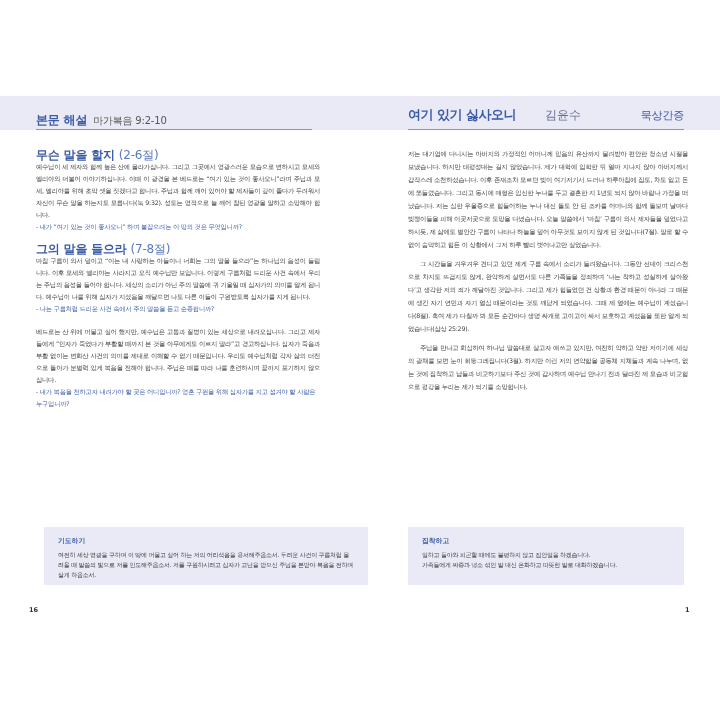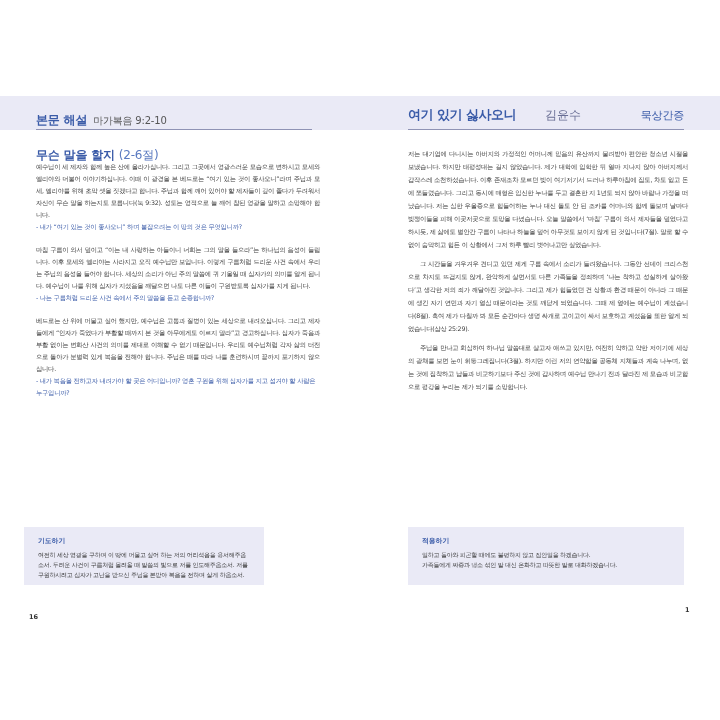--- a/index.html
+++ b/index.html
@@ -47,27 +47,27 @@
     
     .right-body { position: absolute; top: 147px; left: 408px; width: 280px; }
     .rpara { font-size: 6.3px; line-height: 13px; color: #3a3a3a; letter-spacing: -0.25px; text-align: justify; text-indent: 0; margin-bottom: 6px; }
     .rpara.indent { text-indent: 12px; }
 
     
     .box {
       position: absolute; top: 527px; height: 58px;
       background: #eaeaf6; padding: 9px 14px;
     }
-    .box.left-box { left: 24px; width: 240px; }
+    .box.left-box { left: 44px; width: 324px; }
     .box.right-box { left: 408px; width: 276px; }
     .box-title { color: #3a5ba8; font-size: 6.8px; font-weight: bold; line-height: 10px; margin-bottom: 4px; }
     .box-text { font-size: 6px; line-height: 10px; color: #3a3a3a; letter-spacing: -0.25px; }
 
     .page-num { position: absolute; top: 606px; font-size: 6.5px; font-weight: bold; color: #333; }
-    .page-num.left { left: 29px; margin-top: 7px; }
+    .page-num.left { left: 29px; }
     .page-num.right { left: 685px; }
   </style>
 </head>
 <body>
 
 <div class="spread">
   <div class="header-band"></div>
 
   <div class="page left">
     <div class="left-header">
@@ -79,20 +79,24 @@
       <div class="sec">
         <div class="sec-title">
           <span>무슨 말을 할지</span>
           <span class="verses">(2-6절)</span>
         </div>
         <div class="para">예수님이 세 제자와 함께 높은 산에 올라가십니다. 그리고 그곳에서 영광스러운 모습으로 변하시고 모세와 엘리야와 더불어 이야기하십니다. 이때 이 광경을 본 베드로는 “여기 있는 것이 좋사오니”라며 주님과 모세, 엘리야를 위해 초막 셋을 짓겠다고 합니다. 주님과 함께 깨어 있어야 할 제자들이 깊이 졸다가 두려워서 자신이 무슨 말을 하는지도 모릅니다(눅 9:32). 성도는 영적으로 늘 깨어 참된 영광을 말하고 소망해야 합니다.</div>
         <div class="question">- 내가 “여기 있는 것이 좋사오니” 하며 붙잡으려는 이 땅의 것은 무엇입니까?</div>
       </div>
 
       <div class="sec">
+        <div class="sec-title">
+          <span>그의 말을 들으라</span>
+          <span class="verses">(7-8절)</span>
+        </div>
         <div class="para">마침 구름이 와서 덮이고 “이는 내 사랑하는 아들이니 너희는 그의 말을 들으라”는 하나님의 음성이 들립니다. 이후 모세와 엘리야는 사라지고 오직 예수님만 보입니다. 이렇게 구름처럼 드리운 사건 속에서 우리는 주님의 음성을 들어야 합니다. 세상의 소리가 아닌 주의 말씀에 귀 기울일 때 십자가의 의미를 알게 됩니다. 예수님이 나를 위해 십자가 지셨음을 깨달으면 나도 다른 이들이 구원받도록 십자가를 지게 됩니다.</div>
         <div class="question">- 나는 구름처럼 드리운 사건 속에서 주의 말씀을 듣고 순종합니까?</div>
       </div>
 
       <div class="sec">
         <div class="para">베드로는 산 위에 머물고 싶어 했지만, 예수님은 고통과 질병이 있는 세상으로 내려오십니다. 그리고 제자들에게 “인자가 죽었다가 부활할 때까지 본 것을 아무에게도 이르지 말라”고 경고하십니다. 십자가 죽음과 부활 없이는 변화산 사건의 의미를 제대로 이해할 수 없기 때문입니다. 우리도 예수님처럼 각자 삶의 터전으로 돌아가 분별력 있게 복음을 전해야 합니다. 주님은 때를 따라 나를 훈련하시며 끝까지 포기하지 않으십니다.</div>
         <div class="question">- 내가 복음을 전하고자 내려가야 할 곳은 어디입니까? 영혼 구원을 위해 십자가를 지고 섬겨야 할 사람은 누구입니까?</div>
       </div>
     </div>
 
@@ -114,19 +118,19 @@
     <span class="category">묵상간증</span>
   </div>
 
   <div class="right-body">
     <div class="rpara">저는 대기업에 다니시는 아버지와 가정적인 어머니께 믿음의 유산까지 물려받아 편안한 청소년 시절을 보냈습니다. 하지만 태평성대는 길지 않았습니다. 제가 대학에 입학한 뒤 얼마 지나지 않아 아버지께서 갑작스레 소천하셨습니다. 이후 존재조차 모르던 빚이 여기저기서 드러나 하루아침에 집도, 차도 잃고 돈에 쪼들렸습니다. 그리고 동시에 매형은 임신한 누나를 두고 결혼한 지 1년도 되지 않아 바람나 가정을 떠났습니다. 저는 심한 우울증으로 힘들어하는 누나 대신 돌도 안 된 조카를 어머니와 함께 돌보며 날마다 빚쟁이들을 피해 이곳저곳으로 도망을 다녔습니다. 오늘 말씀에서 ‘마침’ 구름이 와서 제자들을 덮었다고 하시듯, 제 삶에도 별안간 구름이 나타나 하늘을 덮어 아무것도 보이지 않게 된 것입니다(7절). 말로 할 수 없이 숨막히고 힘든 이 상황에서 그저 하루 빨리 벗어나고만 싶었습니다.</div>
     <div class="rpara indent">그 시간들을 겨우겨우 견디고 있던 제게 구름 속에서 소리가 들려왔습니다. 그동안 선데이 크리스천으로 차지도 뜨겁지도 않게, 완악하게 살면서도 다른 가족들을 정죄하며 ‘나는 착하고 성실하게 살아왔다’고 생각한 저의 죄가 깨달아진 것입니다. 그리고 제가 힘들었던 건 상황과 환경 때문이 아니라 그 때문에 생긴 자기 연민과 자기 열심 때문이라는 것도 깨닫게 되었습니다. 그때 제 옆에는 예수님이 계셨습니다(8절). 혹여 제가 다칠까 봐 모든 순간마다 생명 싸개로 고이고이 싸서 보호하고 계셨음을 또한 알게 되었습니다(삼상 25:29).</div>
     <div class="rpara indent">주님을 만나고 회심하여 하나님 말씀대로 살고자 애쓰고 있지만, 여전히 악하고 약한 저이기에 세상의 광채를 보면 눈이 휘둥그레집니다(3절). 하지만 이런 저의 연약함을 공동체 지체들과 계속 나누며, 없는 것에 집착하고 남들과 비교하기보다 주신 것에 감사하며 예수님 만나기 전과 달라진 제 모습과 비교함으로 평강을 누리는 제가 되기를 소망합니다.</div>
   </div>
 
   <div class="box right-box">
-    <div class="box-title">적용하기</div>
+    <div class="box-title">집착하고</div>
     <div class="box-text">일하고 돌아와 피곤할 때에도 불평하지 않고 집안일을 하겠습니다.</div>
     <div class="box-text">가족들에게 짜증과 냉소 섞인 말 대신 온화하고 따뜻한 말로 대화하겠습니다.</div>
   </div>
 
   <div class="page-num right">1</div>
 </div>
 
 </body></html>

